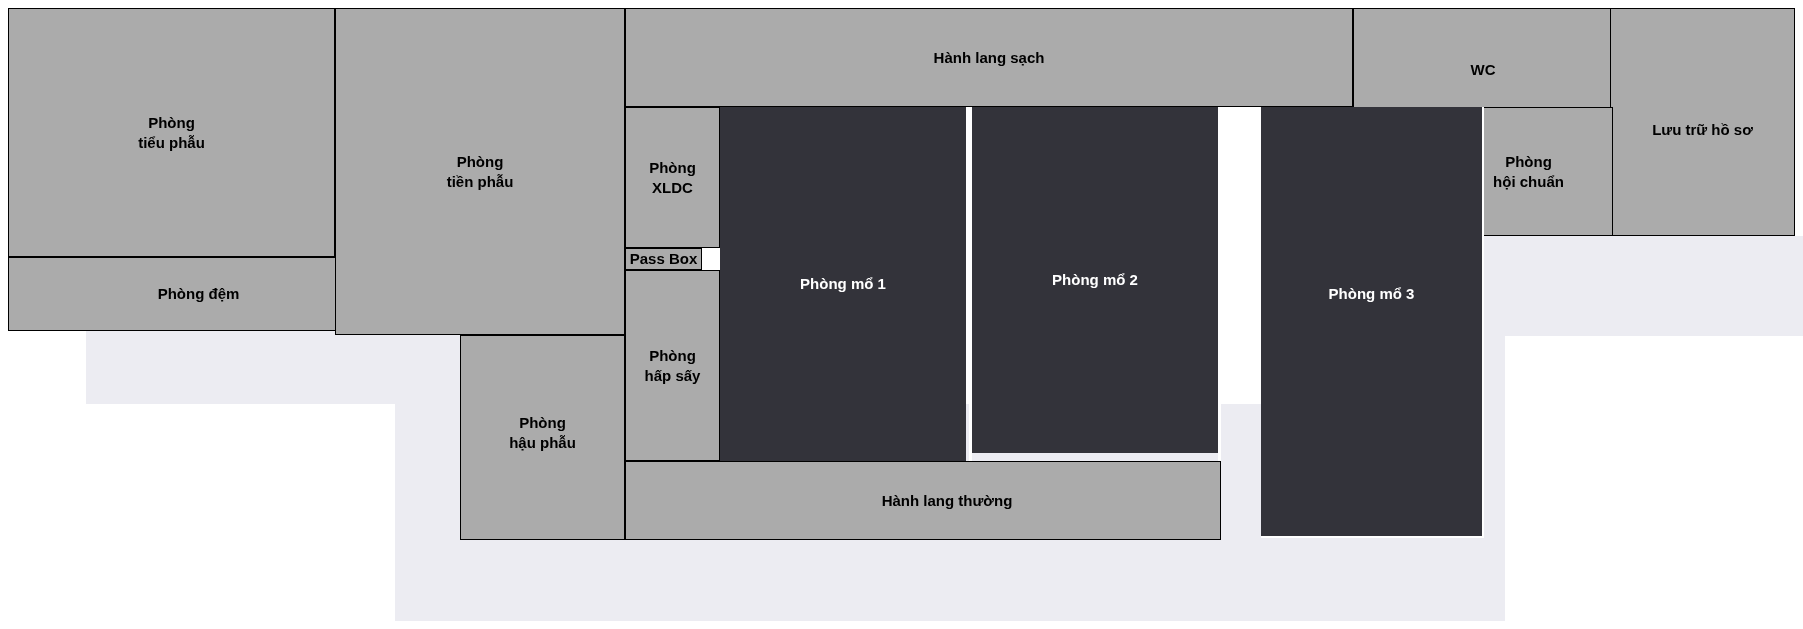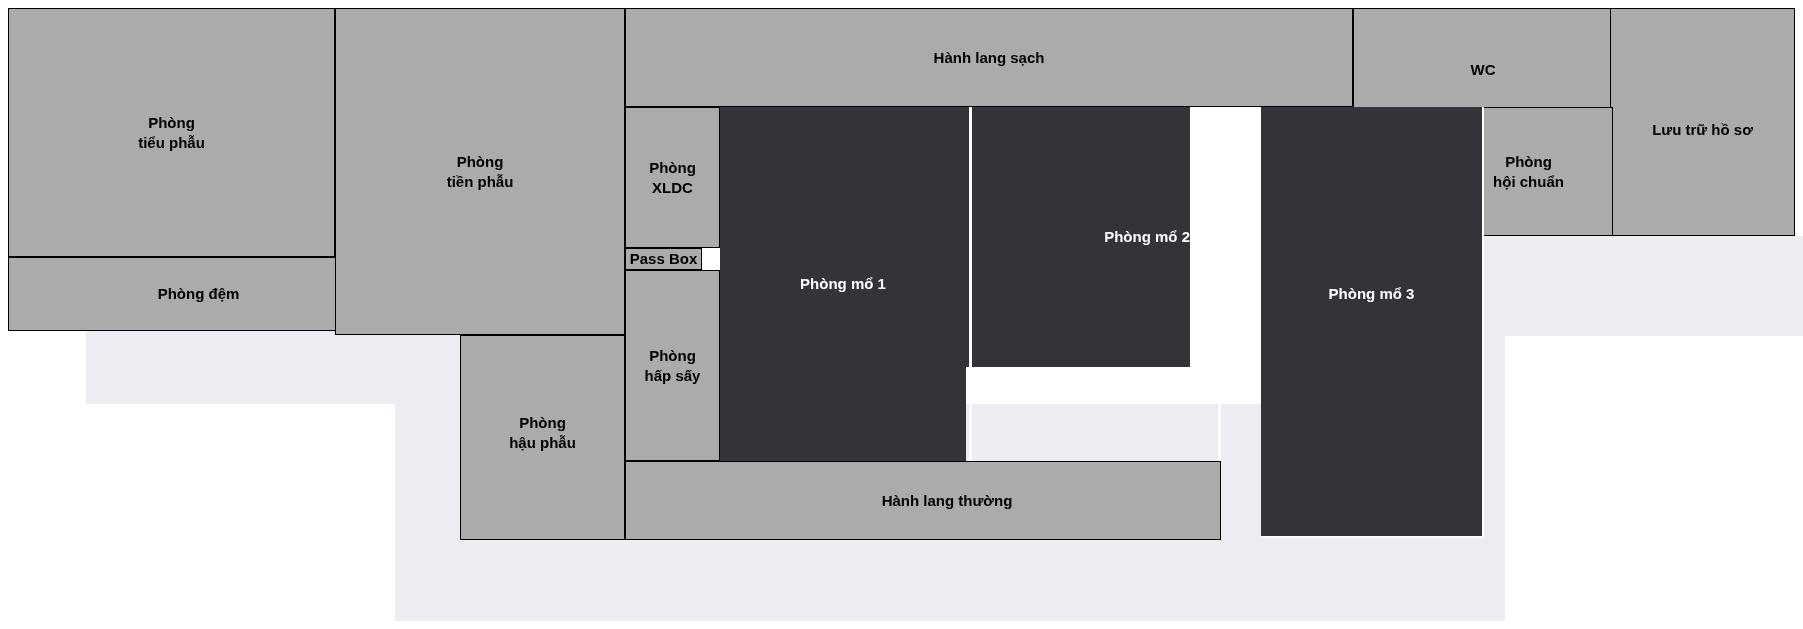--- a/index.html
+++ b/index.html
@@ -98,21 +98,21 @@
     <div class="room clean" style="left: 625px; top: 270px; width: 95px; height: 191px;">
       <span class="room-label">Phòng
 hấp sấy</span>
     </div>
     <div class="room clean" style="left: 625px; top: 461px; width: 596px; height: 79px; padding-left: 48px;">
       <span class="room-label">Hành lang thường</span>
     </div>
     <div class="room operating" style="left: 720px; top: 107px; width: 246px; height: 354px;">
       <span class="room-label">Phòng mổ 1</span>
     </div>
-    <div class="room operating" style="left: 944px; top: 107px; width: 246px; height: 260px; justify-content: flex-end;">
+    <div class="room operating" style="left: 972px; top: 107px; width: 246px; height: 346px;">
       <span class="room-label">Phòng mổ 2</span>
     </div>
     <div class="room operating white-edge" style="left: 1261px; top: 107px; width: 223px; height: 431px;">
       <span class="room-label" style="transform: translateY(-28px);">Phòng mổ 3</span>
     </div>
     <div class="divider" style="left: 969px; top: 107px; width: 3px; height: 354px;"></div>
     <div class="divider" style="left: 1218px; top: 107px; width: 3px; height: 354px;"></div>
   </div>
 
 </body></html>

